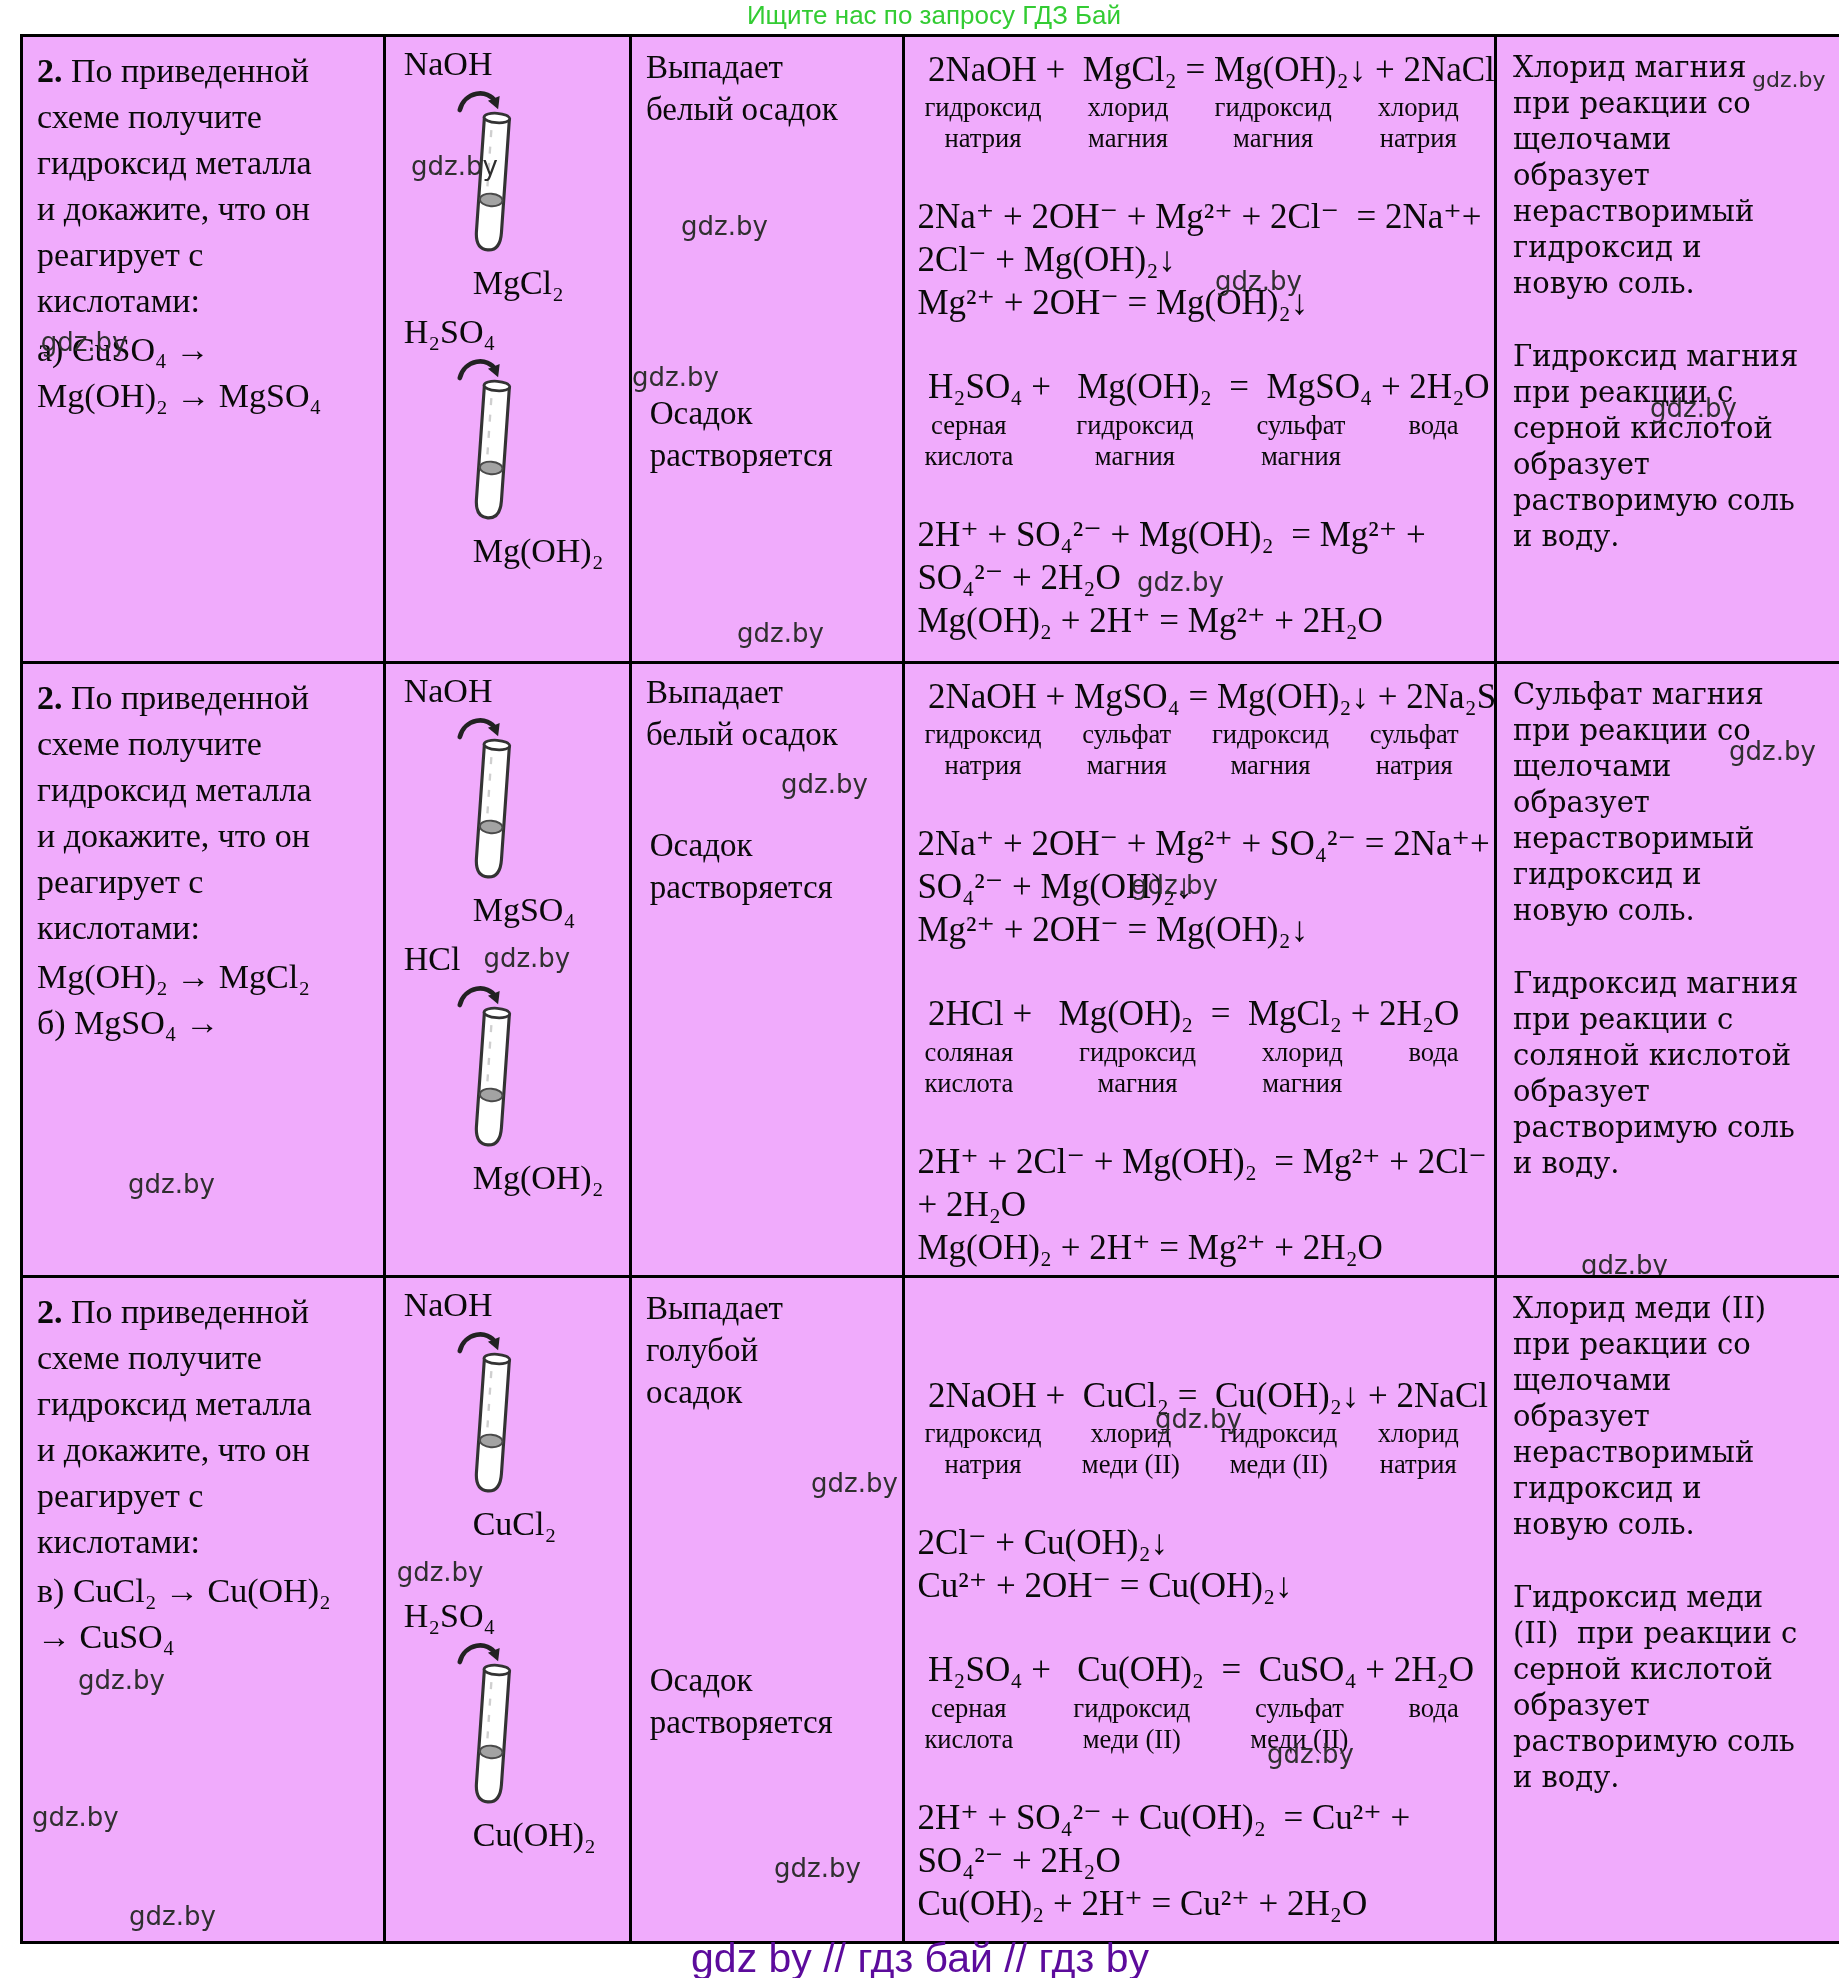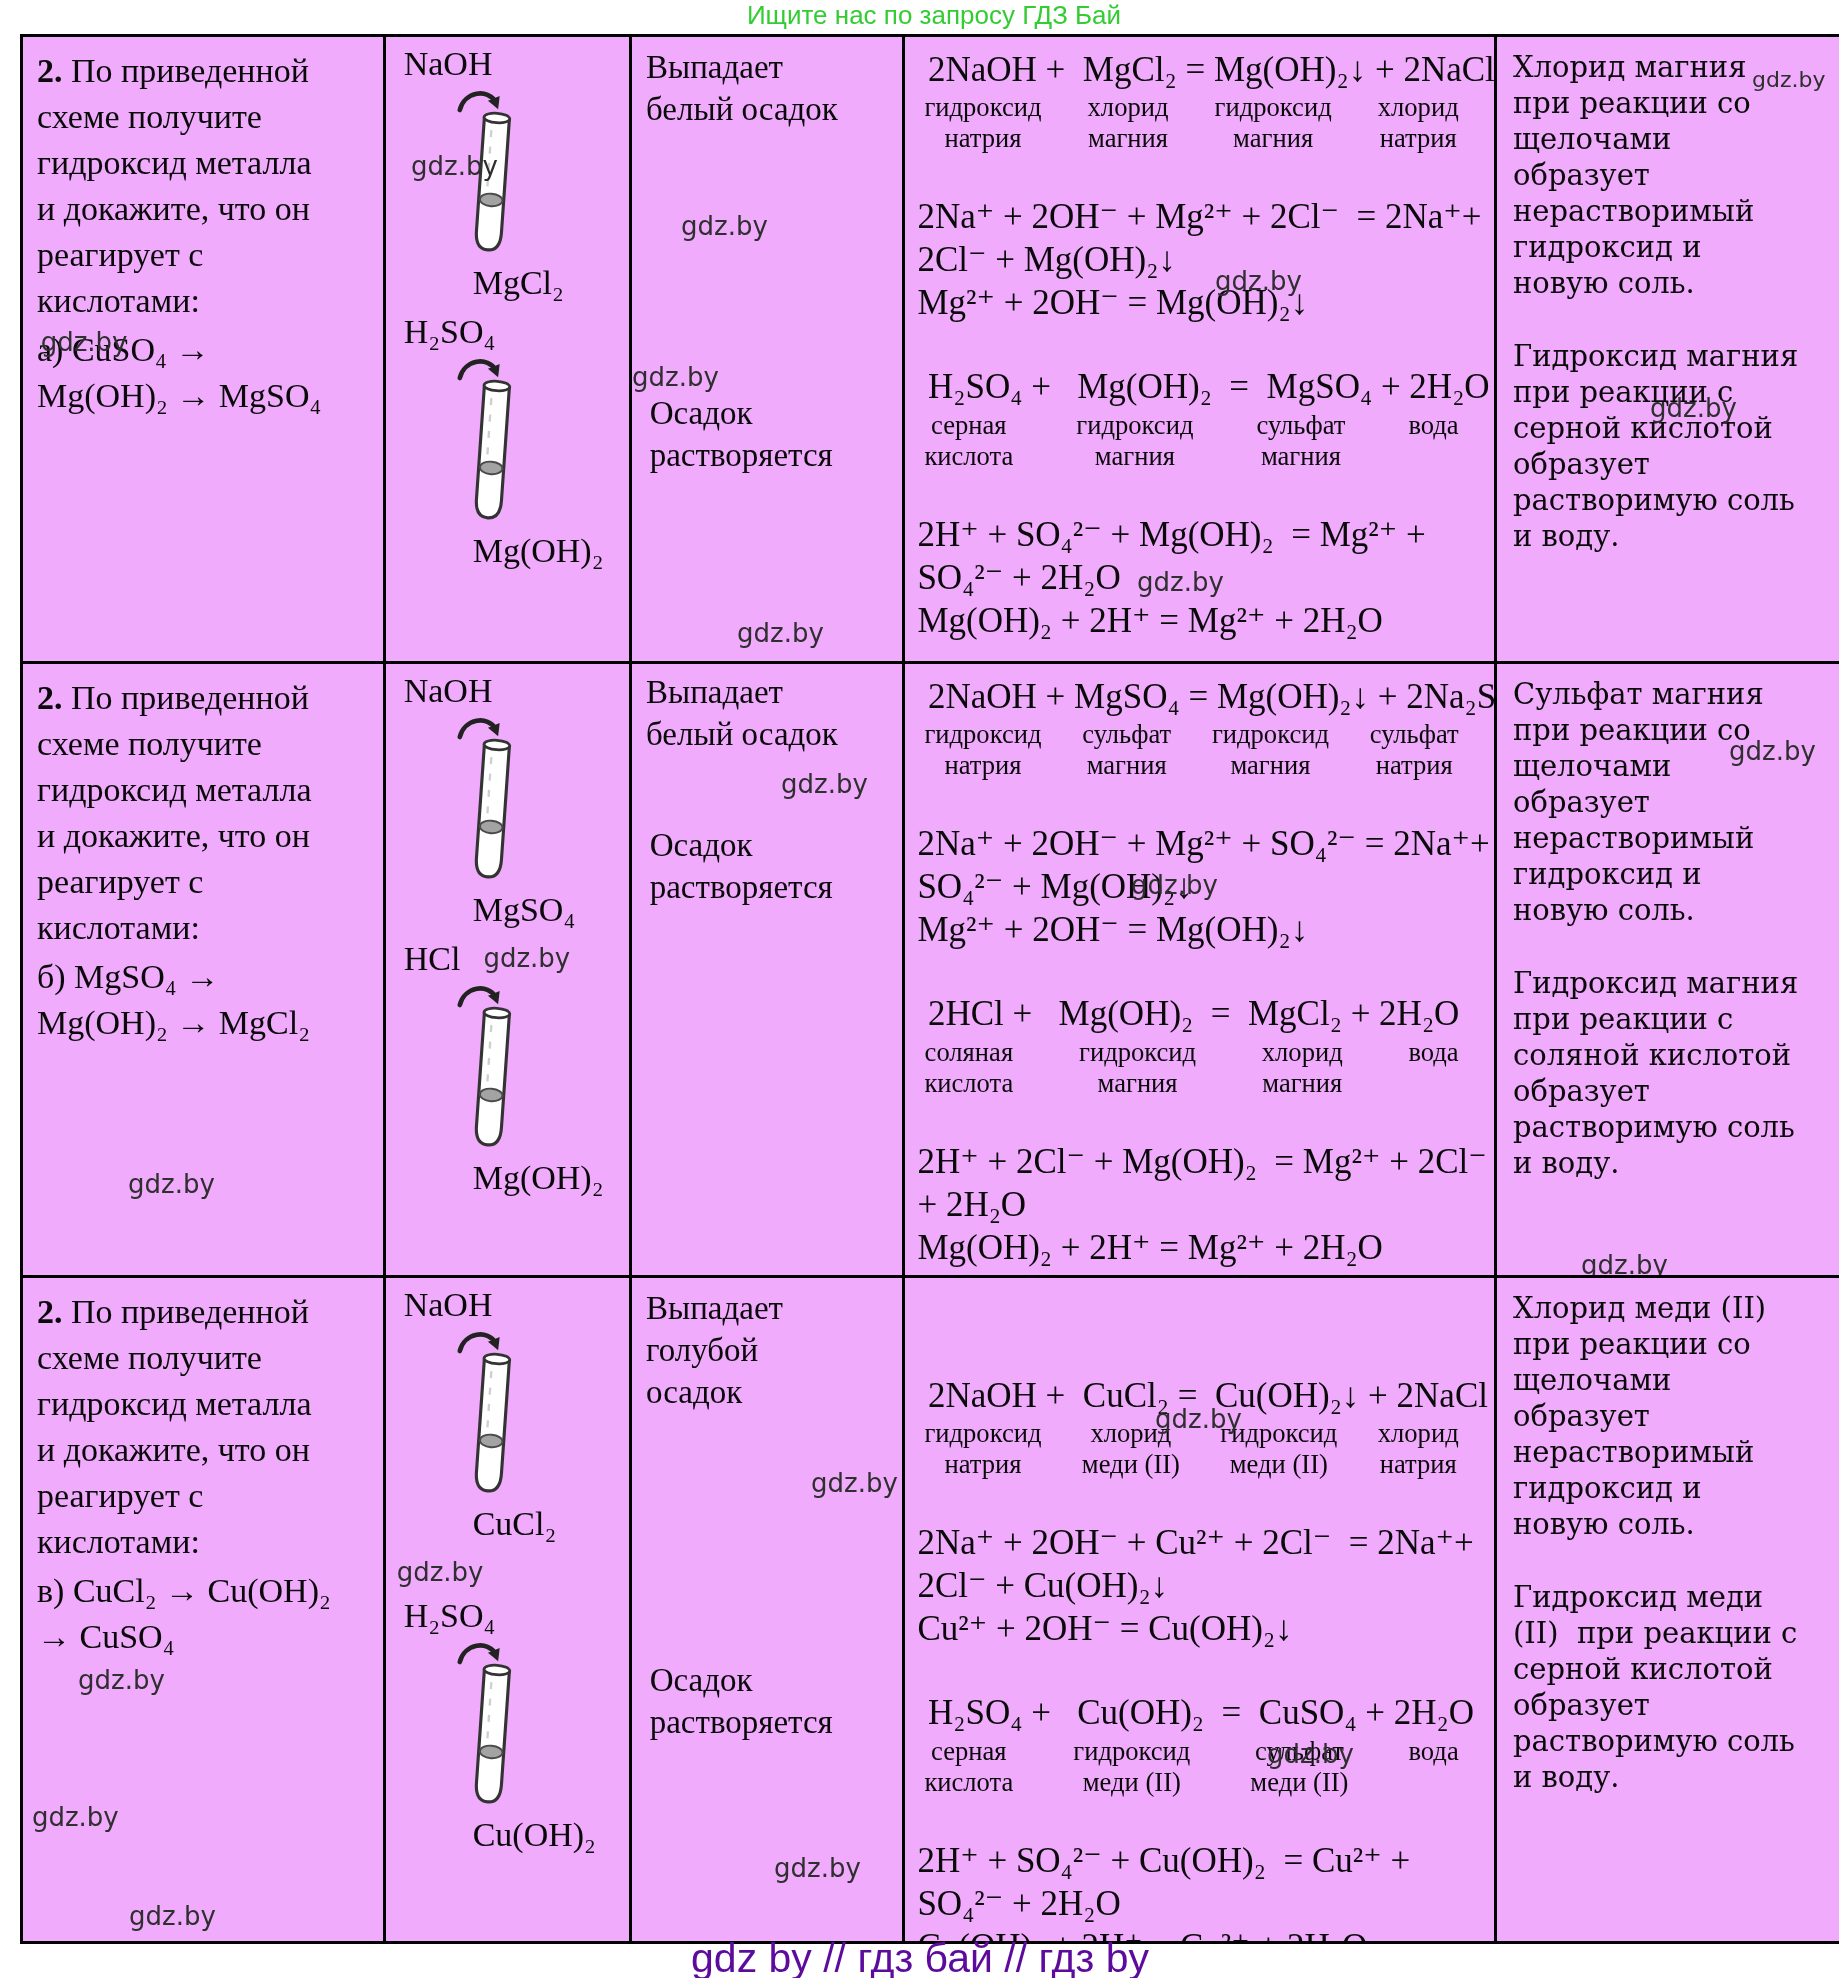--- a/index.html
+++ b/index.html
@@ -208,22 +208,22 @@
     <div class="cell c-task">
       <div class="task-text">
           <div><b>2. </b>По приведенной</div>
           <div>схеме получите</div>
           <div>гидроксид металла</div>
           <div>и докажите, что он</div>
           <div>реагирует с</div>
           <div>кислотами:</div>
         </div>
       <div class="task-scheme">
+          <div>Mg(OH)₂ → MgCl₂</div>
           <div>б) MgSO₄ →</div>
-          <div>Mg(OH)₂ → MgCl₂</div>
         </div>
       <span class="wm" style="left:105px;top:497px;">gdz.by</span>
     </div>
 
     <div class="cell c-tube">
       <div class="tube-group">
         <div class="reagent-row">
             <span>NaOH</span>
           </div>
         <svg class="tube" viewBox="0 0 126 198" width="112" height="176">
@@ -391,21 +391,20 @@
               <div>гидроксид</div>
               <div>меди (II)</div>
             </div>
             <div class="term">
               <div>хлорид</div>
               <div>натрия</div>
             </div>
           </div>
         </div>
         <div class="eq-block">
-          <div class="eq-line">2Na⁺ + 2OH⁻ + Cu²⁺ + 2Cl⁻  = 2Na⁺+</div>
           <div class="eq-line">2Cl⁻ + Cu(OH)₂↓</div>
           <div class="eq-line">Cu²⁺ + 2OH⁻ = Cu(OH)₂↓</div>
         </div>
         <div class="eq-block">
           <div class="eq-main">H₂SO₄ +   Cu(OH)₂  =  CuSO₄ + 2H₂O</div>
           <div class="terms">
             <div class="term">
               <div>серная</div>
               <div>кислота</div>
             </div>

